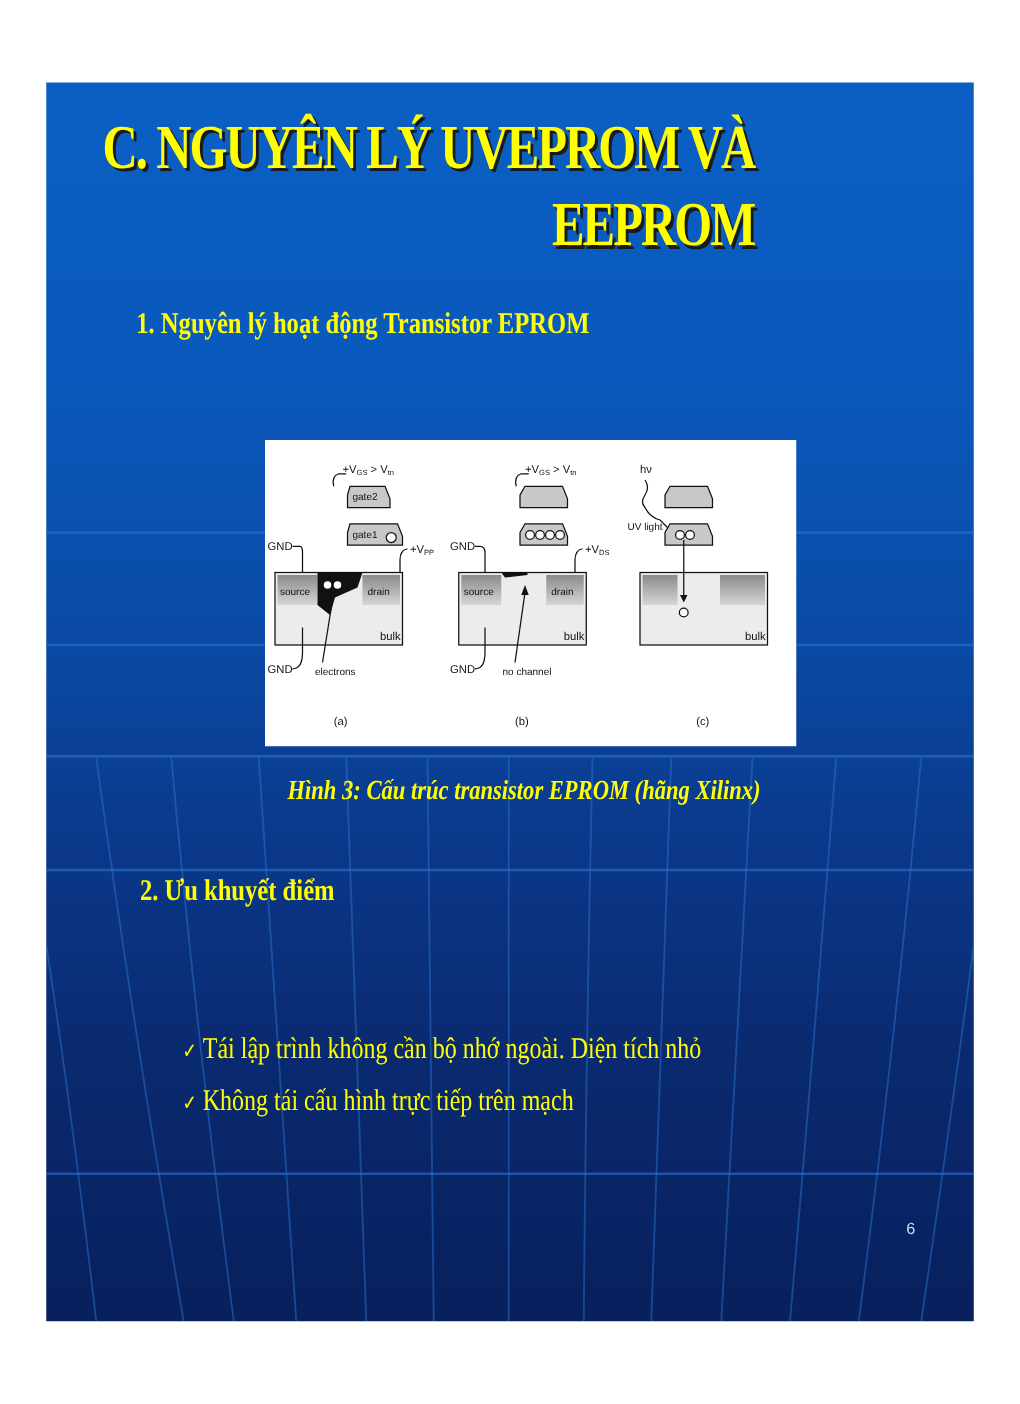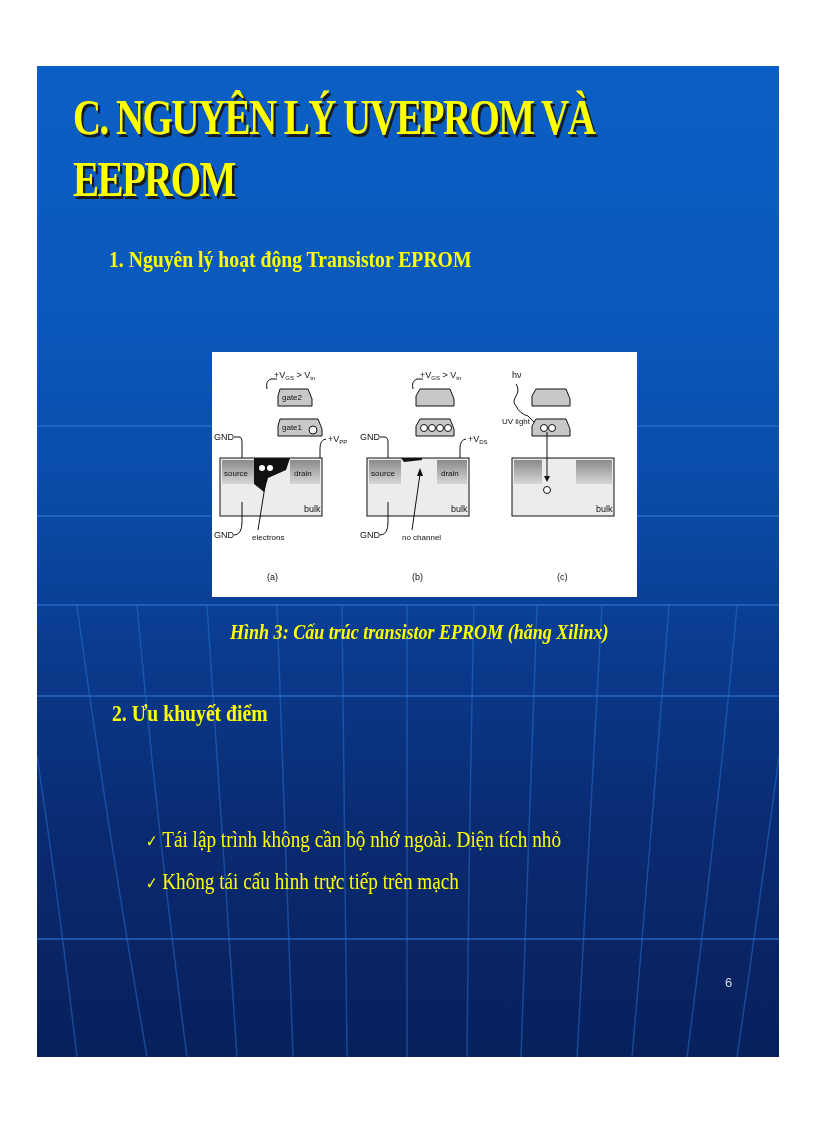--- a/index.html
+++ b/index.html
@@ -4,20 +4,21 @@
 <style>
   html, body { margin: 0; padding: 0; }
   body {
     width: 816px; height: 1123px; background: #ffffff; position: relative; overflow: hidden;
     font-family: "Liberation Serif", serif;
   }
   .slide {
     position: absolute; left: 37px; top: 66px; width: 742px; height: 991px;
     background: linear-gradient(180deg, #0b5fc4 0%, #0a58bb 25%, #0a4aa5 45%, #0a3a8c 60%, #0a2a70 78%, #08205c 100%);
     overflow: hidden;
+    text-align: right;
   }
   .grid { position: absolute; left: 0; top: 0; width: 742px; height: 991px; }
   .title {
     position: absolute; left: 36px; top: 20px; width: 680px;
     font-family: "Liberation Serif", serif; font-weight: bold; font-size: 50px; line-height: 62px;
     color: #ffff00; letter-spacing: -2px;
     text-shadow: 3px 3px 0 #1a1a1a;
     transform: scaleX(0.78); transform-origin: left top;
     white-space: nowrap;
   }

